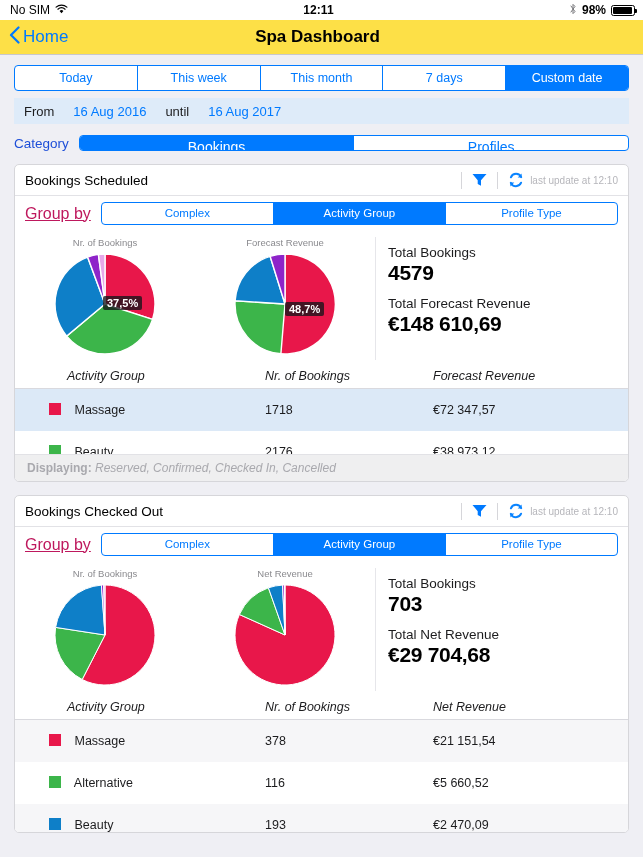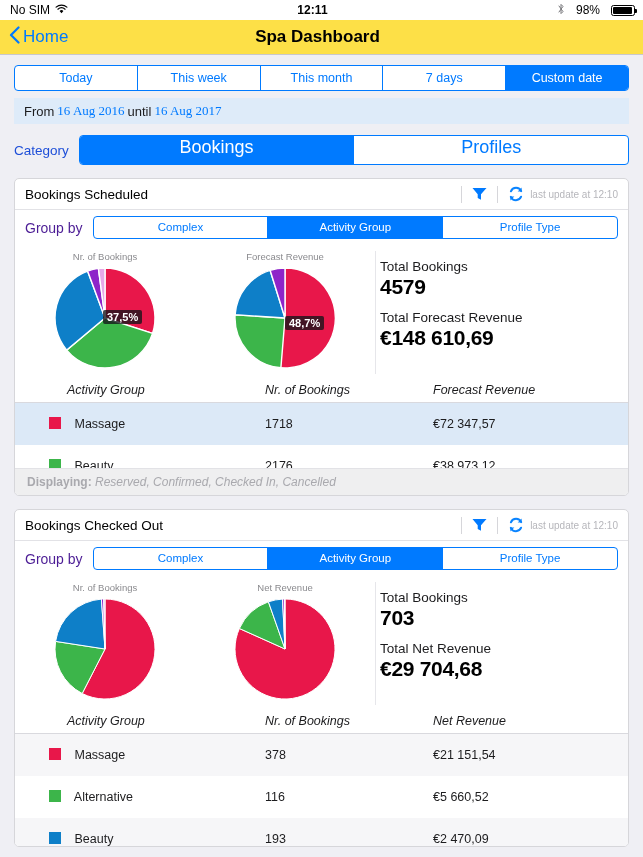--- a/index.html
+++ b/index.html
@@ -14,21 +14,21 @@
   
   .statusbar {
     height: 20px; width: 100%;
     display: flex; align-items: center;
     padding: 0 8px 0 10px;
     font-size: 12px; color: #000;
     background: #fff;
   }
   .sb-left { display: flex; align-items: center; gap: 5px; flex: 0 0 auto; }
   .sb-center { flex: 1; text-align: center; font-weight: 600; letter-spacing: .1px; }
-  .sb-right { display: flex; align-items: center; gap: 11px; flex: 0 0 auto; }
+  .sb-right { display: flex; align-items: center; gap: 5px; flex: 0 0 auto; font-weight: bold; }
   .sb-right .pct { font-size: 12px; }
   .wifi-ico { display: inline-block; }
   .batt {
     width: 24px; height: 11px; border: 1px solid #000; border-radius: 2.5px;
     position: relative; padding: 1px;
   }
   .batt::after {
     content: ""; position: absolute; right: -3px; top: 3px;
     width: 2px; height: 4px; background: #000; border-radius: 0 1px 1px 0;
   }
@@ -73,30 +73,30 @@
 
   
   .daterow {
     margin: 7px 14px 0 14px;
     background: #DEEBF9;
     height: 26px; display: flex; align-items: center;
     padding-left: 10px;
     font-size: 13px; color: #000;
   }
   .daterow .lbl { color: #1c1c1e; }
-  .daterow .dt { color: #007AFF; cursor: pointer; margin: 0 3px; font-family: Liberation Serif, serif; }
+  .daterow .dt { color: #007AFF; cursor: pointer; margin: 0 19px; }
 
   
   .catrow {
     margin: 11px 14px 0 14px;
     display: flex; align-items: center; gap: 10px;
   }
   .catrow .cat-label { font-size: 13.5px; color: #1d4ed8; flex: 0 0 auto; }
   .catrow .seg { flex: 1; }
-  .catrow .seg-item { height: 28px; line-height: 23px; font-size: 18px; }
+  .catrow .seg-item { height: 14px; line-height: 23px; font-size: 14px; }
 
   
   .card {
     margin: 13px 14px 0 14px;
     background: #fff;
     border: 1px solid #D6D6DA;
     border-radius: 5px;
     overflow: hidden;
   }
   .card-head {
@@ -107,21 +107,21 @@
   .head-sep { width: 1px; height: 17px; background: #D6D6DA; margin: 0 10px; }
   .funnel { cursor: pointer; display: flex; align-items: center; }
   .refresh { cursor: pointer; display: flex; align-items: center; margin-right: 6px; }
   .update-txt { font-size: 10px; color: #B6B6BB; white-space: nowrap; }
 
   .groupby-row {
     display: flex; align-items: center; gap: 10px;
     padding: 6px 10px 7px 10px;
     background: #fff;
   }
-  .groupby-row .gb-label { font-size: 14px; color: #4c1d95; flex: 0 0 auto; }
+  .groupby-row .gb-label { font-size: 16px; color: #be185d; flex: 0 0 auto; text-decoration: underline; }
   .groupby-row .seg { flex: 1; }
   .groupby-row .seg-item { height: 21px; line-height: 21px; font-size: 11.5px; }
 
   
   .chart-area {
     display: flex; align-items: flex-start;
     padding: 5px 0 6px 0;
   }
   .pie-block {
     width: 180px; display: flex; flex-direction: column; align-items: center;
@@ -131,21 +131,21 @@
   }
   .pie-wrap { position: relative; }
   .pie-lbl {
     position: absolute;
     background: rgba(20,20,25,0.78);
     color: #fff; font-size: 11px; font-weight: 600;
     padding: 1px 4px; border-radius: 2px;
     white-space: nowrap;
   }
   .totals {
-    flex: 1; padding: 8px 0 0 4px;
+    flex: 1; padding: 8px 0 0 12px;
     border-left: 1px solid #E6E6EA;
     align-self: stretch;
   }
   .tot-lbl { font-size: 13.5px; color: #1c1c1e; }
   .tot-val { font-size: 21px; font-weight: 700; color: #000; letter-spacing: -0.3px; margin-top: 1px; }
   .tot-gap { height: 11px; }
 
   
   .tbl { width: 100%; border-collapse: collapse; table-layout: fixed; }
   .tbl th {

